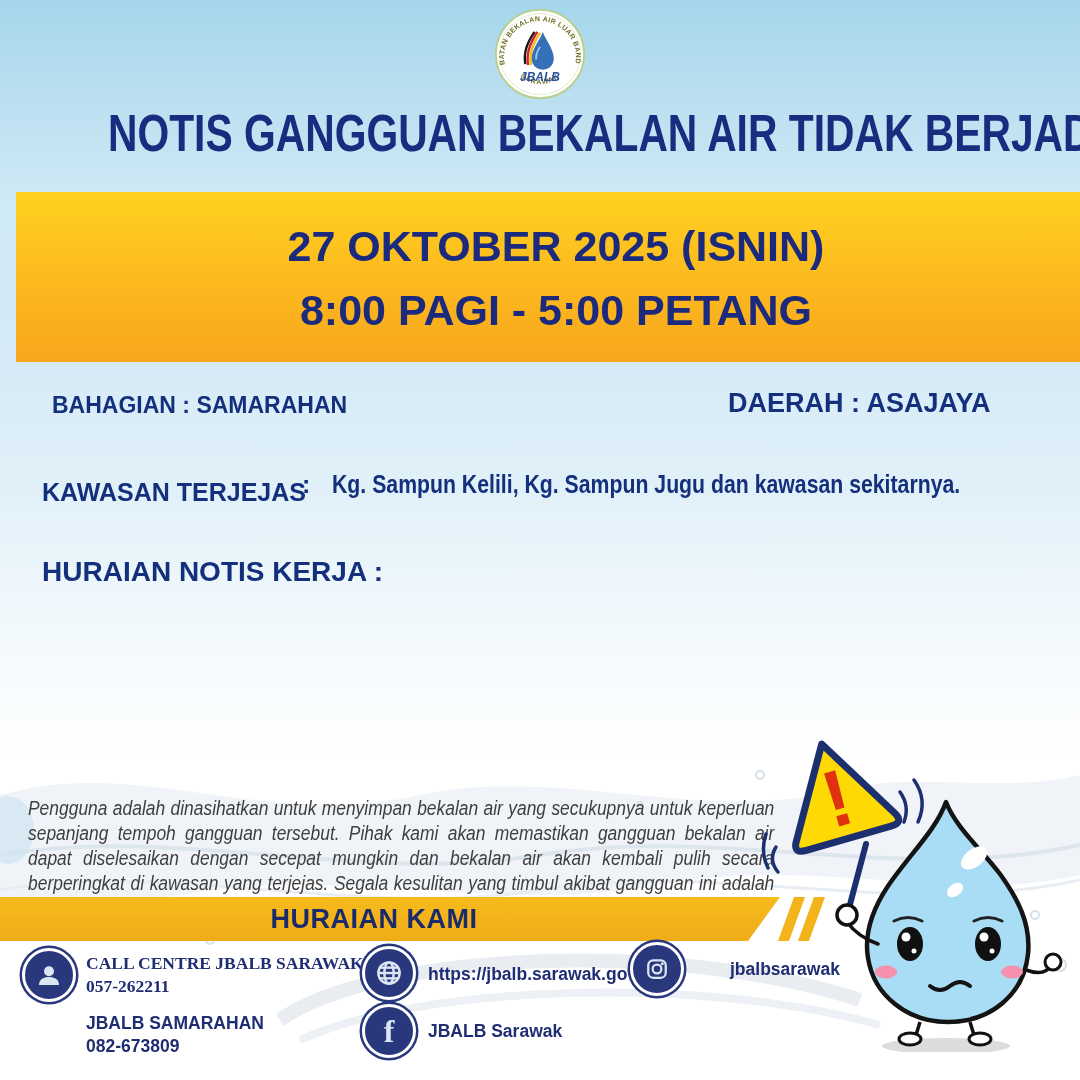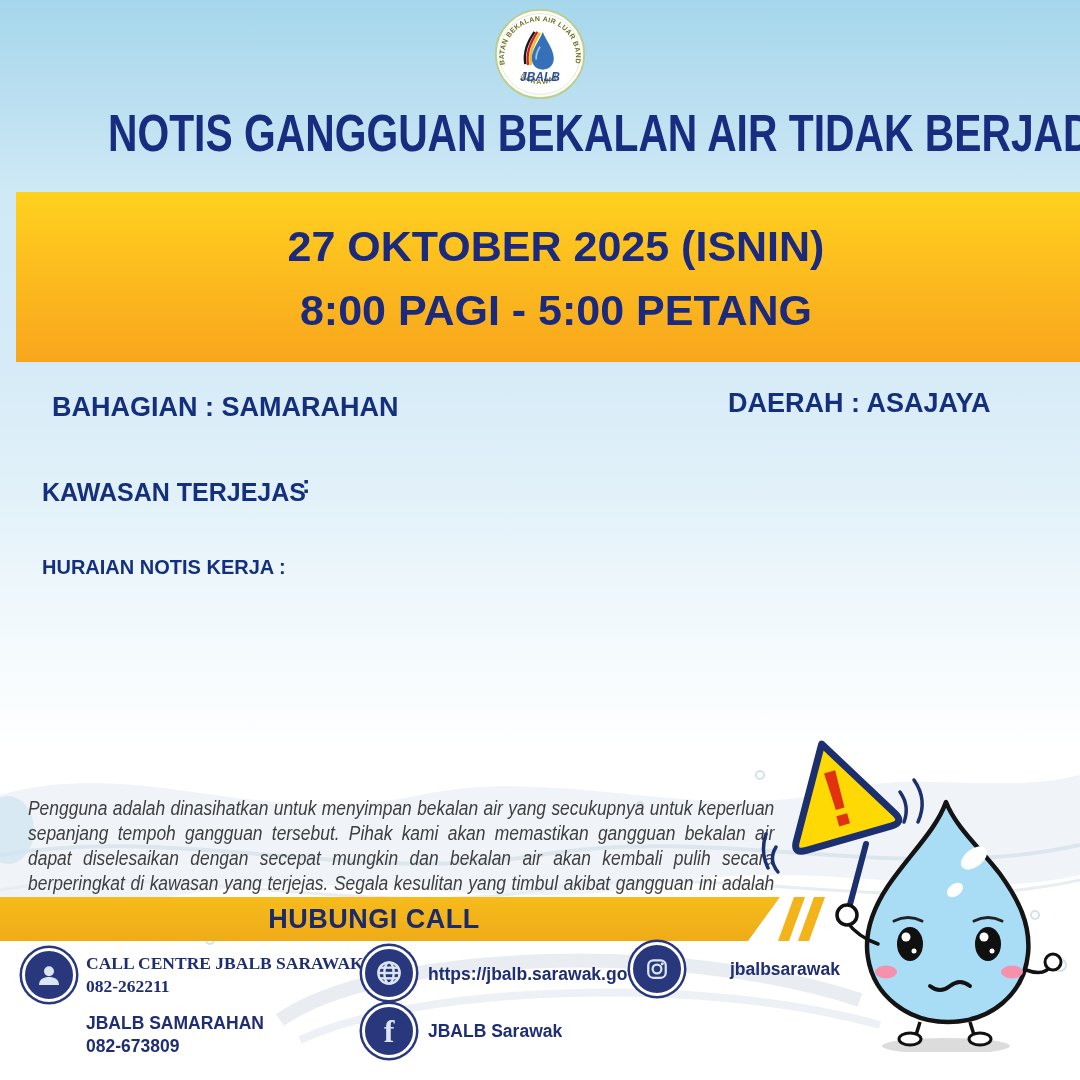--- a/index.html
+++ b/index.html
@@ -113,46 +113,49 @@
     <text x="50" y="79" text-anchor="middle" font-size="13" font-weight="700" font-style="italic" fill="#2b4fa0">JBALB</text>
   </svg>
 
   <div class="title">NOTIS GANGGUAN BEKALAN AIR TIDAK BERJADUAL</div>
 
   <div class="banner">
     <div class="date">27 OKTOBER 2025 (ISNIN)</div>
     <div class="time">8:00 PAGI - 5:00 PETANG</div>
   </div>
 
-  <div class="lbl" style="left:52px;top:392px;font-size:27px;">BAHAGIAN : SAMARAHAN</div>
+  <div class="lbl" style="left:52px;top:392px;font-size:23px;">BAHAGIAN : SAMARAHAN</div>
   <div class="lbl" style="left:728px;top:388px;font-size:27px;text-align:right;">DAERAH : ASAJAYA</div>
 
   <div class="lbl" style="left:42px;top:470px;font-size:25px;margin-top:8px;">KAWASAN TERJEJAS</div>
   <div class="lbl" style="left:302px;top:470px;font-size:25px;">:</div>
-
-  <div class="lbl" style="left:42px;top:556px;font-size:20px;">HURAIAN NOTIS KERJA :</div>
+  <div class="scaleWrap" style="left:332px;top:470px;width:710px;">
+    <div class="scaleInner kawasanVal" style="width:835px;">Kg. Sampun Kelili, Kg. Sampun Jugu dan kawasan sekitarnya.</div>
+  </div>
+
+  <div class="lbl" style="left:42px;top:556px;font-size:28px;">HURAIAN NOTIS KERJA :</div>
 
   <div class="disclaimer scaleWrap">
     <div class="scaleInner">Pengguna adalah dinasihatkan untuk menyimpan bekalan air yang secukupnya untuk keperluan sepanjang tempoh gangguan tersebut. Pihak kami akan memastikan gangguan bekalan air dapat diselesaikan dengan secepat mungkin dan bekalan air akan kembali pulih secara berperingkat di kawasan yang terjejas. Segala kesulitan yang timbul akibat gangguan ini adalah sangat dikesali.</div>
   </div>
 
   <div class="cbar"></div>
-  <div class="cbar-text">HUBUNGI CALL</div>
+  <div class="cbar-text">HURAIAN KAMI</div>
   <div class="stripe" style="left:786px;"></div>
   <div class="stripe" style="left:806px;"></div>
 
   <div class="contact-icon" style="left:22px;top:948px;">
     <svg width="30" height="30" viewBox="0 0 24 24" fill="#dce6f2">
       <circle cx="12" cy="9" r="4"></circle>
       <path d="M4,20 C4,15 8,13.5 12,13.5 C16,13.5 20,15 20,20 Z"></path>
     </svg>
   </div>
   <div class="ctext" style="left:86px;top:952px;font-family:Liberation Serif, serif;">
     <div>CALL CENTRE JBALB SARAWAK</div>
-    <div>082-262211</div>
+    <div>057-262211</div>
   </div>
   <div class="ctext" style="left:86px;top:1012px;">
     <div>JBALB SAMARAHAN</div>
     <div>082-673809</div>
   </div>
 
   <div class="contact-icon" style="left:362px;top:946px;">
     <svg width="32" height="32" viewBox="0 0 24 24" fill="none" stroke="#dce6f2" stroke-width="1.8">
       <circle cx="12" cy="12" r="8"></circle>
       <ellipse cx="12" cy="12" rx="3.5" ry="8"></ellipse>

